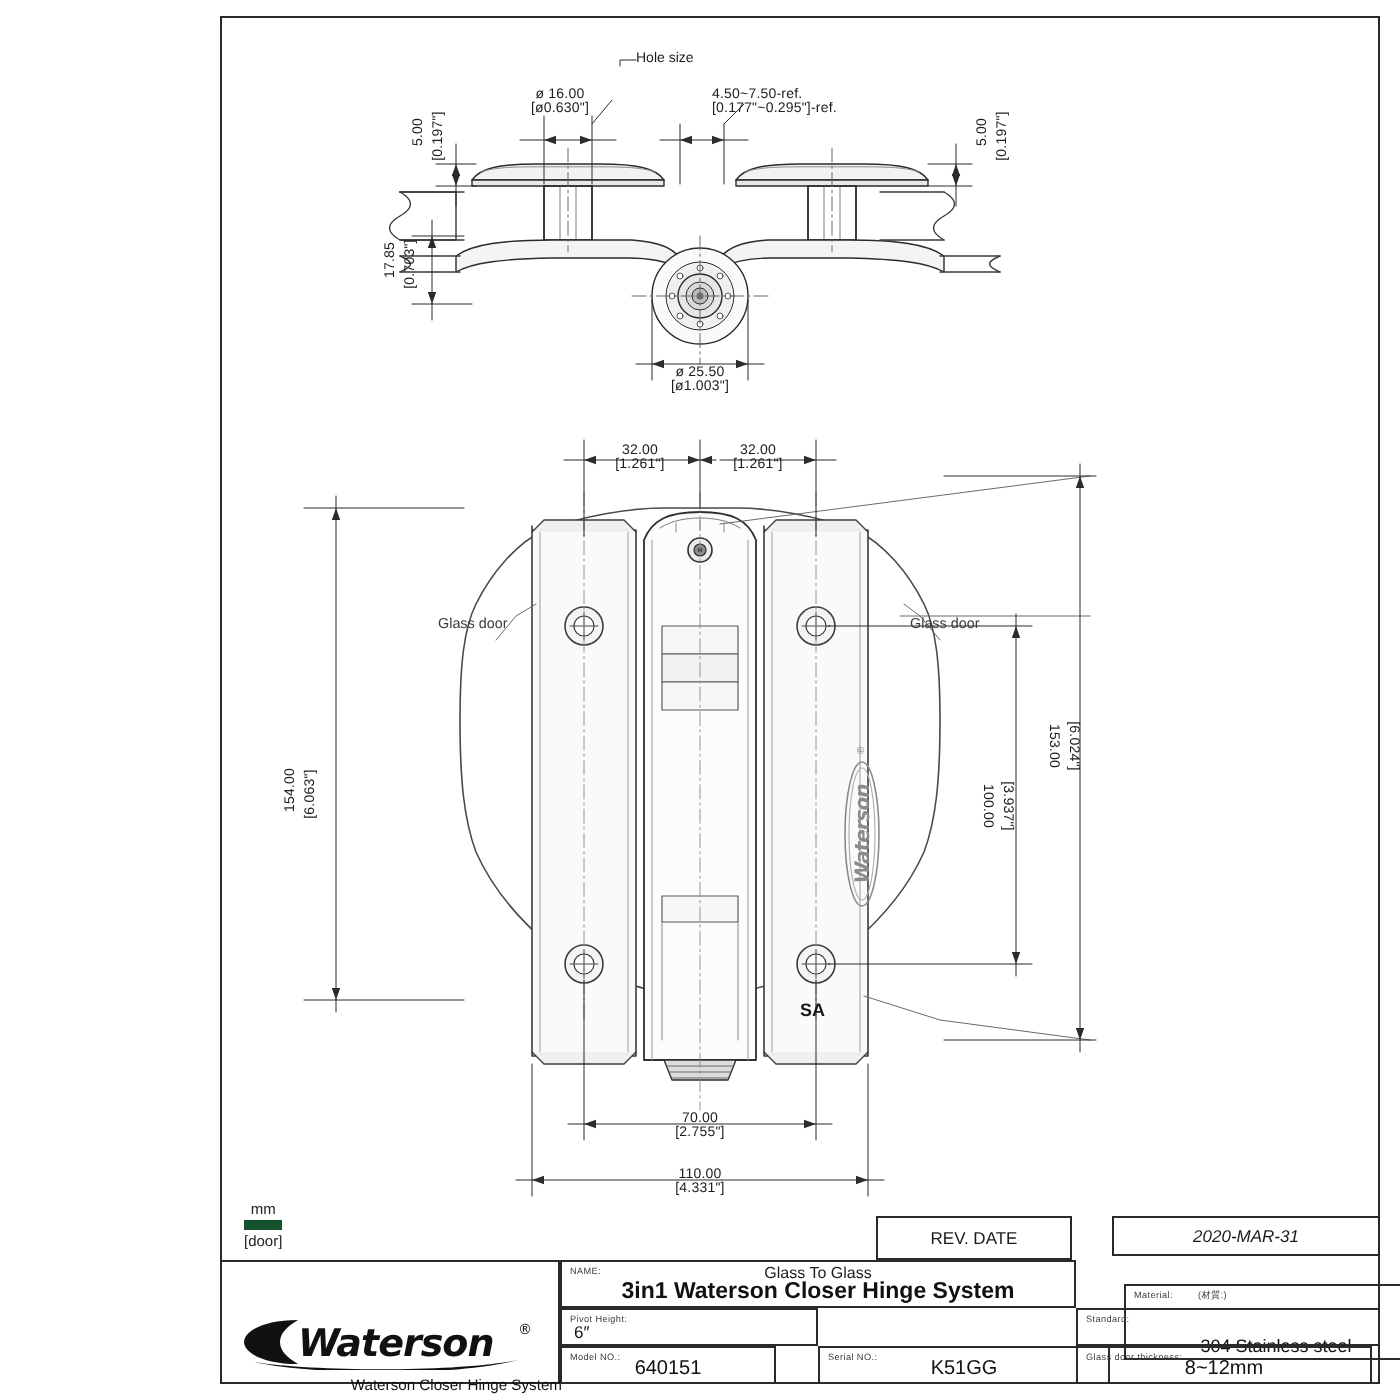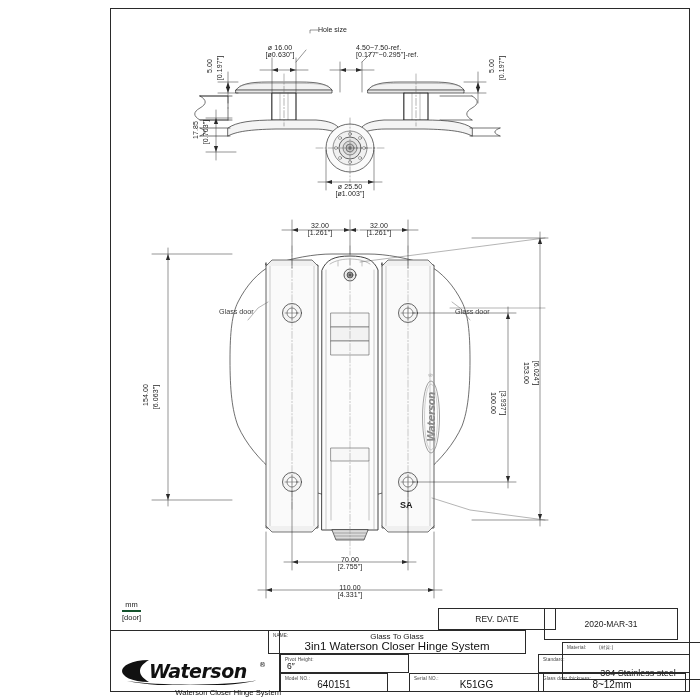--- a/index.html
+++ b/index.html
@@ -29,21 +29,21 @@
   .tb-cell{position:absolute;box-sizing:border-box;border:1px solid #2a2a2a;}
   .tb-key{font-size:4.6px;color:#3c3c3c;position:absolute;left:4px;top:2px;letter-spacing:.2px;}
   .tb-val{position:absolute;left:0;right:0;bottom:1px;text-align:center;font-size:11px;color:#111;}
   .tb-val.sm{font-size:9px;}
   .tb-val.xs{font-size:8.5px;}
   .tb-center{position:absolute;left:0;right:0;top:50%;transform:translateY(-50%);text-align:center;}
   .tb-sub{position:absolute;left:0;right:0;top:1px;text-align:center;font-size:8px;color:#1c1c1c;}
 
   
   #units{position:absolute;left:122px;top:600px;text-align:center;font-size:7.5px;color:#222;}
-  #units .u1{padding:0 3px 1px 3px;border-bottom:2px solid #14532d;}
+  #units .u1{padding:0 3px 1px 3px;border-bottom:5px solid #14532d;}
   #units .u2{padding-top:1px;}
 
   
   .wm{font-family:"DejaVu Sans", sans-serif;font-weight:bold;font-style:italic;letter-spacing:-0.5px;}
   #logocell{position:absolute;left:0;top:22px;width:170px;height:62px;}
   #logo-mark{position:absolute;left:8px;top:4px;width:154px;height:28px;}
   #logo-line1{position:absolute;left:0;right:0;top:35px;text-align:right;font-size:7.6px;color:#111;}
   #logo-line2{position:absolute;left:0;right:0;top:46px;text-align:center;font-size:7.6px;color:#111;}
 </style>
 </head>
@@ -394,46 +394,46 @@
     <span class="mm">70.00</span>
     <span class="in">[2.755"]</span>
   </div>
   <div class="lbl dim" style="left:322px;top:584px;width:56px;">
     <span class="mm">110.00</span>
     <span class="in">[4.331"]</span>
   </div>
 
   <div id="titleblock">
 
-    <div class="tb-cell" style="left:328px;top:0;width:118px;height:22px;">
+    <div class="tb-cell" style="left:328px;top:0;width:98px;height:22px;">
       <div class="tb-center" style="font-size:8.5px;">REV. DATE</div>
     </div>
-    <div class="tb-cell" style="left:434px;top:0;width:134px;height:32px;">
+    <div class="tb-cell" style="left:446px;top:0;width:134px;height:20px;font-style:italic;">
       <div class="tb-center" style="font-size:8.5px;">2020-MAR-31</div>
     </div>
 
     <div class="tb-cell" style="left:0;top:22px;width:170px;height:62px;">
       <div id="logocell">
         <svg id="logo-mark" viewBox="0 0 154 28">
 
           <path d="M30 3 C12 3 3 9 3 14 C3 19 12 25 30 25 C24 21.5 21 18 21 14 C21 10 24 6.5 30 3 Z" fill="#111"></path>
           <text x="30" y="21" class="wm" font-size="19" fill="#111" font-family="DejaVu Sans, sans-serif" font-weight="bold" font-style="italic">Waterson</text>
           <text x="140" y="10" font-size="7" fill="#111" font-family="DejaVu Sans, sans-serif">®</text>
 
           <path d="M8 24 C40 29 110 29 140 23 C110 31 40 31 8 24 Z" fill="#111"></path>
         </svg>
         <div id="logo-line1">Waterson Closer Hinge System</div>
         <div id="logo-line2">Hinges@watersonusa.com</div>
       </div>
     </div>
 
-    <div class="tb-cell" style="left:158px;top:22px;width:258px;height:24px;">
+    <div class="tb-cell" style="left:170px;top:22px;width:258px;height:24px;">
       <div class="tb-key">NAME:</div>
       <div class="tb-sub">Glass To Glass</div>
-      <div class="tb-val" style="font-size:11.5px;">3in1 Waterson Closer Hinge System</div>
+      <div class="tb-val" style="font-size:11.5px;font-weight:bold;">3in1 Waterson Closer Hinge System</div>
     </div>
 
     <div class="tb-cell" style="left:452px;top:22px;width:152px;height:38px;margin-top:12px;">
       <div class="tb-key">Material:</div>
       <div class="tb-key" style="left:36px;">(材質:)</div>
       <div class="tb-val sm">304 Stainless steel</div>
     </div>
 
     <div class="tb-cell" style="left:170px;top:46px;width:129px;height:19px;">
       <div class="tb-key">Pivot Height:</div>
@@ -444,21 +444,21 @@
     <div class="tb-cell" style="left:428px;top:46px;width:152px;height:19px;">
       <div class="tb-key">Standard:</div>
       <div class="tb-val xs"></div>
     </div>
 
     <div class="tb-cell" style="left:170px;top:65px;width:108px;height:19px;">
       <div class="tb-key">Model NO.:</div>
       <div class="tb-val" style="font-size:10px;">640151</div>
     </div>
 
-    <div class="tb-cell" style="left:299px;top:65px;width:135px;height:19px;">
+    <div class="tb-cell" style="left:299px;top:65px;width:146px;height:19px;">
       <div class="tb-key">Serial NO.:</div>
       <div class="tb-val" style="font-size:10px;">K51GG</div>
     </div>
 
     <div class="tb-cell" style="left:428px;top:65px;width:148px;height:19px;">
       <div class="tb-key">Glass door thickness:</div>
       <div class="tb-val" style="font-size:10px;">8~12mm</div>
     </div>
 
   </div>

